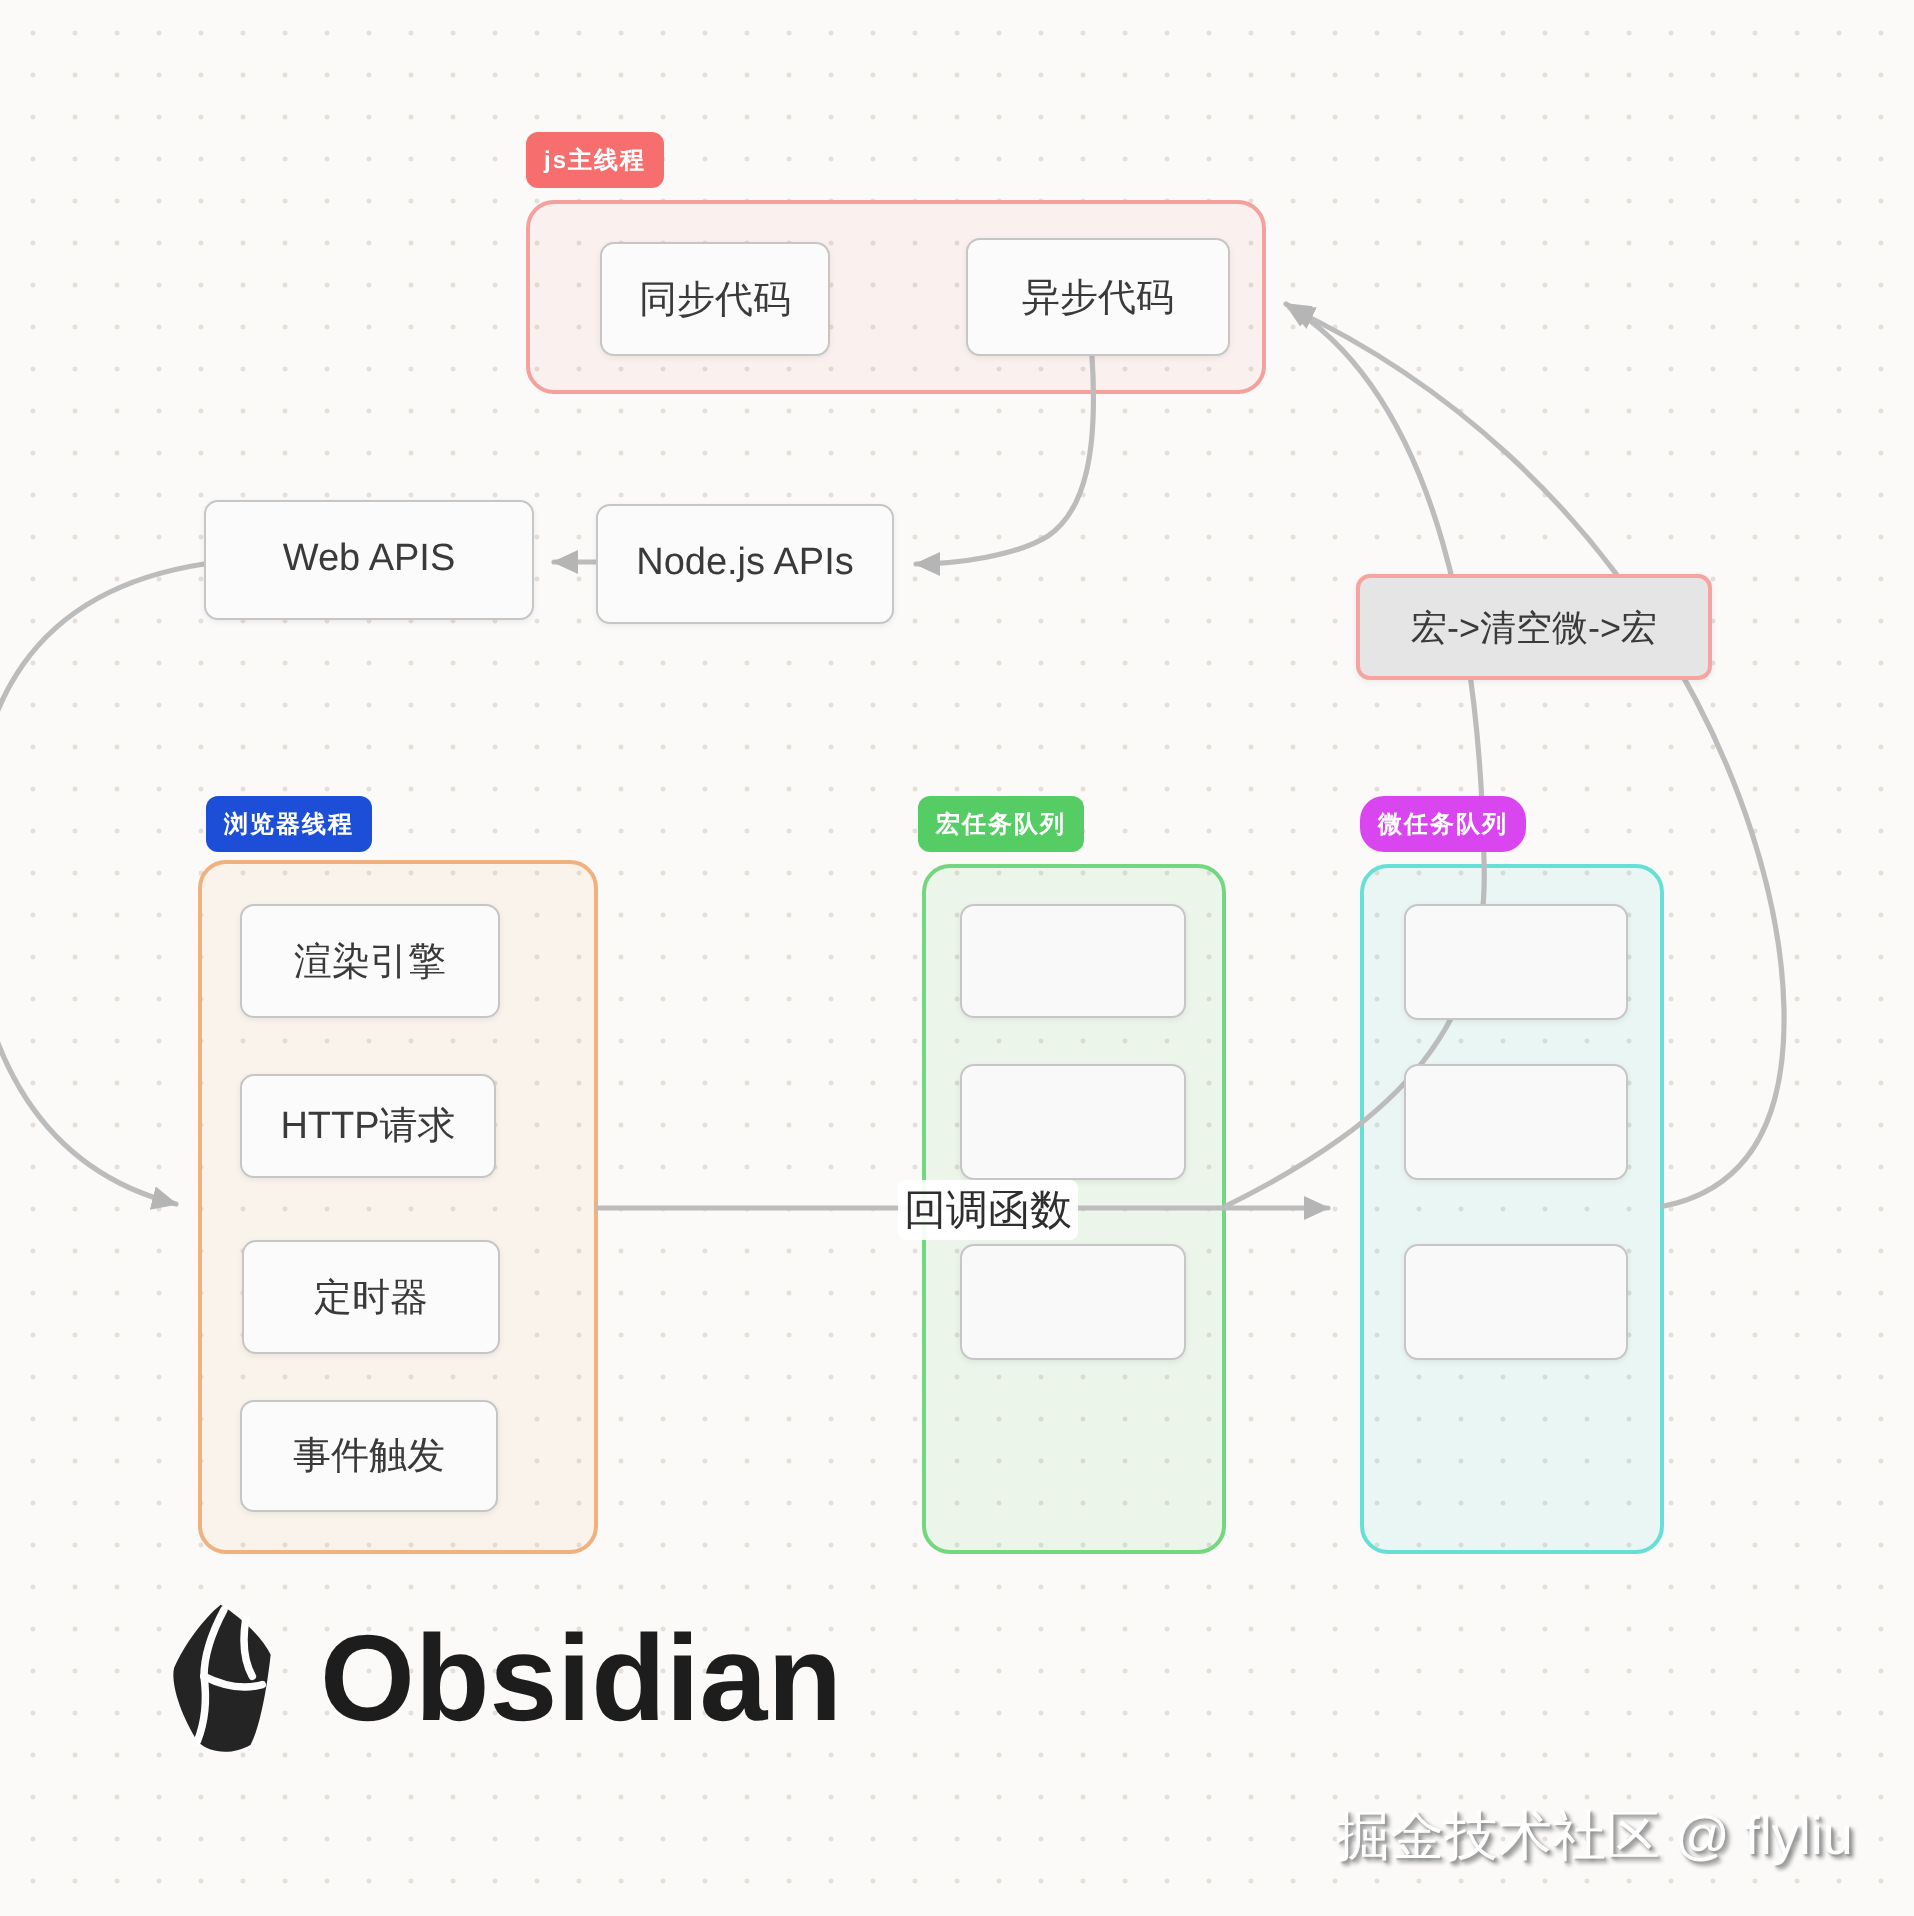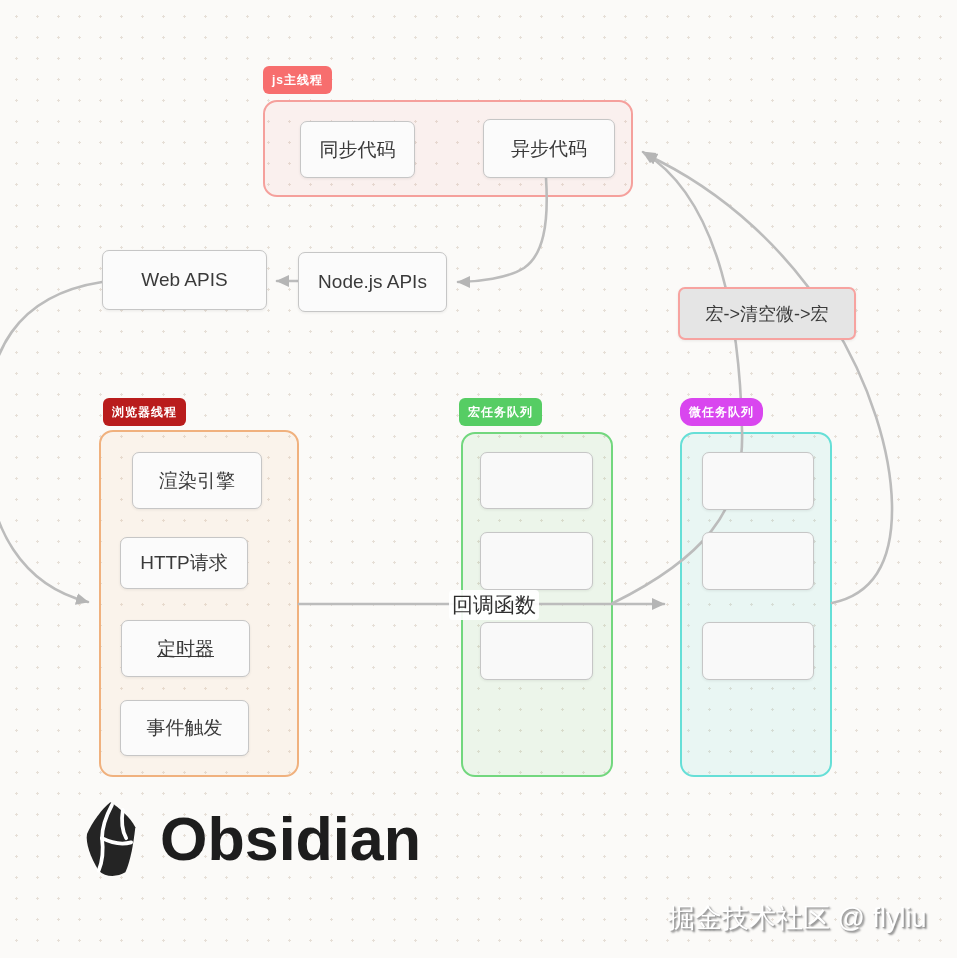--- a/index.html
+++ b/index.html
@@ -11,21 +11,21 @@
     background-size:21px 21px;
     background-position:6px 6px;
   }
   .abs{position:absolute;box-sizing:border-box;}
   
   .badge{
     z-index:5;height:28px;line-height:28px;padding:0 9px;border-radius:6px;
     color:#fff;font-size:12px;font-weight:bold;letter-spacing:1px;white-space:nowrap;
   }
   .badge.red{background:#f76e6e;}
-  .badge.orange{background:#b91c1c;}
+  .badge.orange{background:#1d4ed8;}
   .badge.green{background:#56cd64;}
   .badge.cyan{background:#d946ef;border-radius:12px;}
   
   .group-card{z-index:1;border-radius:14px;border:2.5px solid;}
   .gc-red{border-color:#f5a09c;background:rgba(247,110,110,0.07);}
   .gc-orange{border-color:#f0b17e;background:rgba(242,163,95,0.08);}
   .gc-green{border-color:#72d77e;background:rgba(88,205,102,0.09);}
   .gc-cyan{border-color:#66dfd7;background:rgba(59,214,200,0.09);}
   
   .node{
@@ -84,23 +84,23 @@
 <div class="abs badge cyan" style="left:680px;top:398px;">微任务队列</div>
 
 <div class="abs node" style="left:300px;top:121px;width:115px;height:57px;">同步代码</div>
 <div class="abs node" style="left:483px;top:119px;width:132px;height:59px;">异步代码</div>
 
 <div class="abs node" style="left:102px;top:250px;width:165px;height:60px;">Web APIS</div>
 <div class="abs node" style="left:298px;top:252px;width:149px;height:60px;">Node.js APIs</div>
 
 <div class="abs node pink" style="left:678px;top:287px;width:178px;height:53px;">宏-&gt;清空微-&gt;宏</div>
 
-<div class="abs node" style="left:132px;top:452px;width:130px;height:57px;">渲染引擎</div>
+<div class="abs node" style="left:120px;top:452px;width:130px;height:57px;">渲染引擎</div>
 <div class="abs node" style="left:120px;top:537px;width:128px;height:52px;">HTTP请求</div>
-<div class="abs node" style="left:121px;top:620px;width:129px;height:57px;text-decoration:underline;">定时器</div>
+<div class="abs node" style="left:121px;top:620px;width:129px;height:57px;">定时器</div>
 <div class="abs node" style="left:120px;top:700px;width:129px;height:56px;">事件触发</div>
 
 <div class="abs node slot" style="left:480px;top:452px;width:113px;height:57px;"></div>
 <div class="abs node slot" style="left:480px;top:532px;width:113px;height:58px;"></div>
 <div class="abs node slot" style="left:480px;top:622px;width:113px;height:58px;"></div>
 
 <div class="abs node slot" style="left:702px;top:452px;width:112px;height:58px;"></div>
 <div class="abs node slot" style="left:702px;top:532px;width:112px;height:58px;"></div>
 <div class="abs node slot" style="left:702px;top:622px;width:112px;height:58px;"></div>
 

